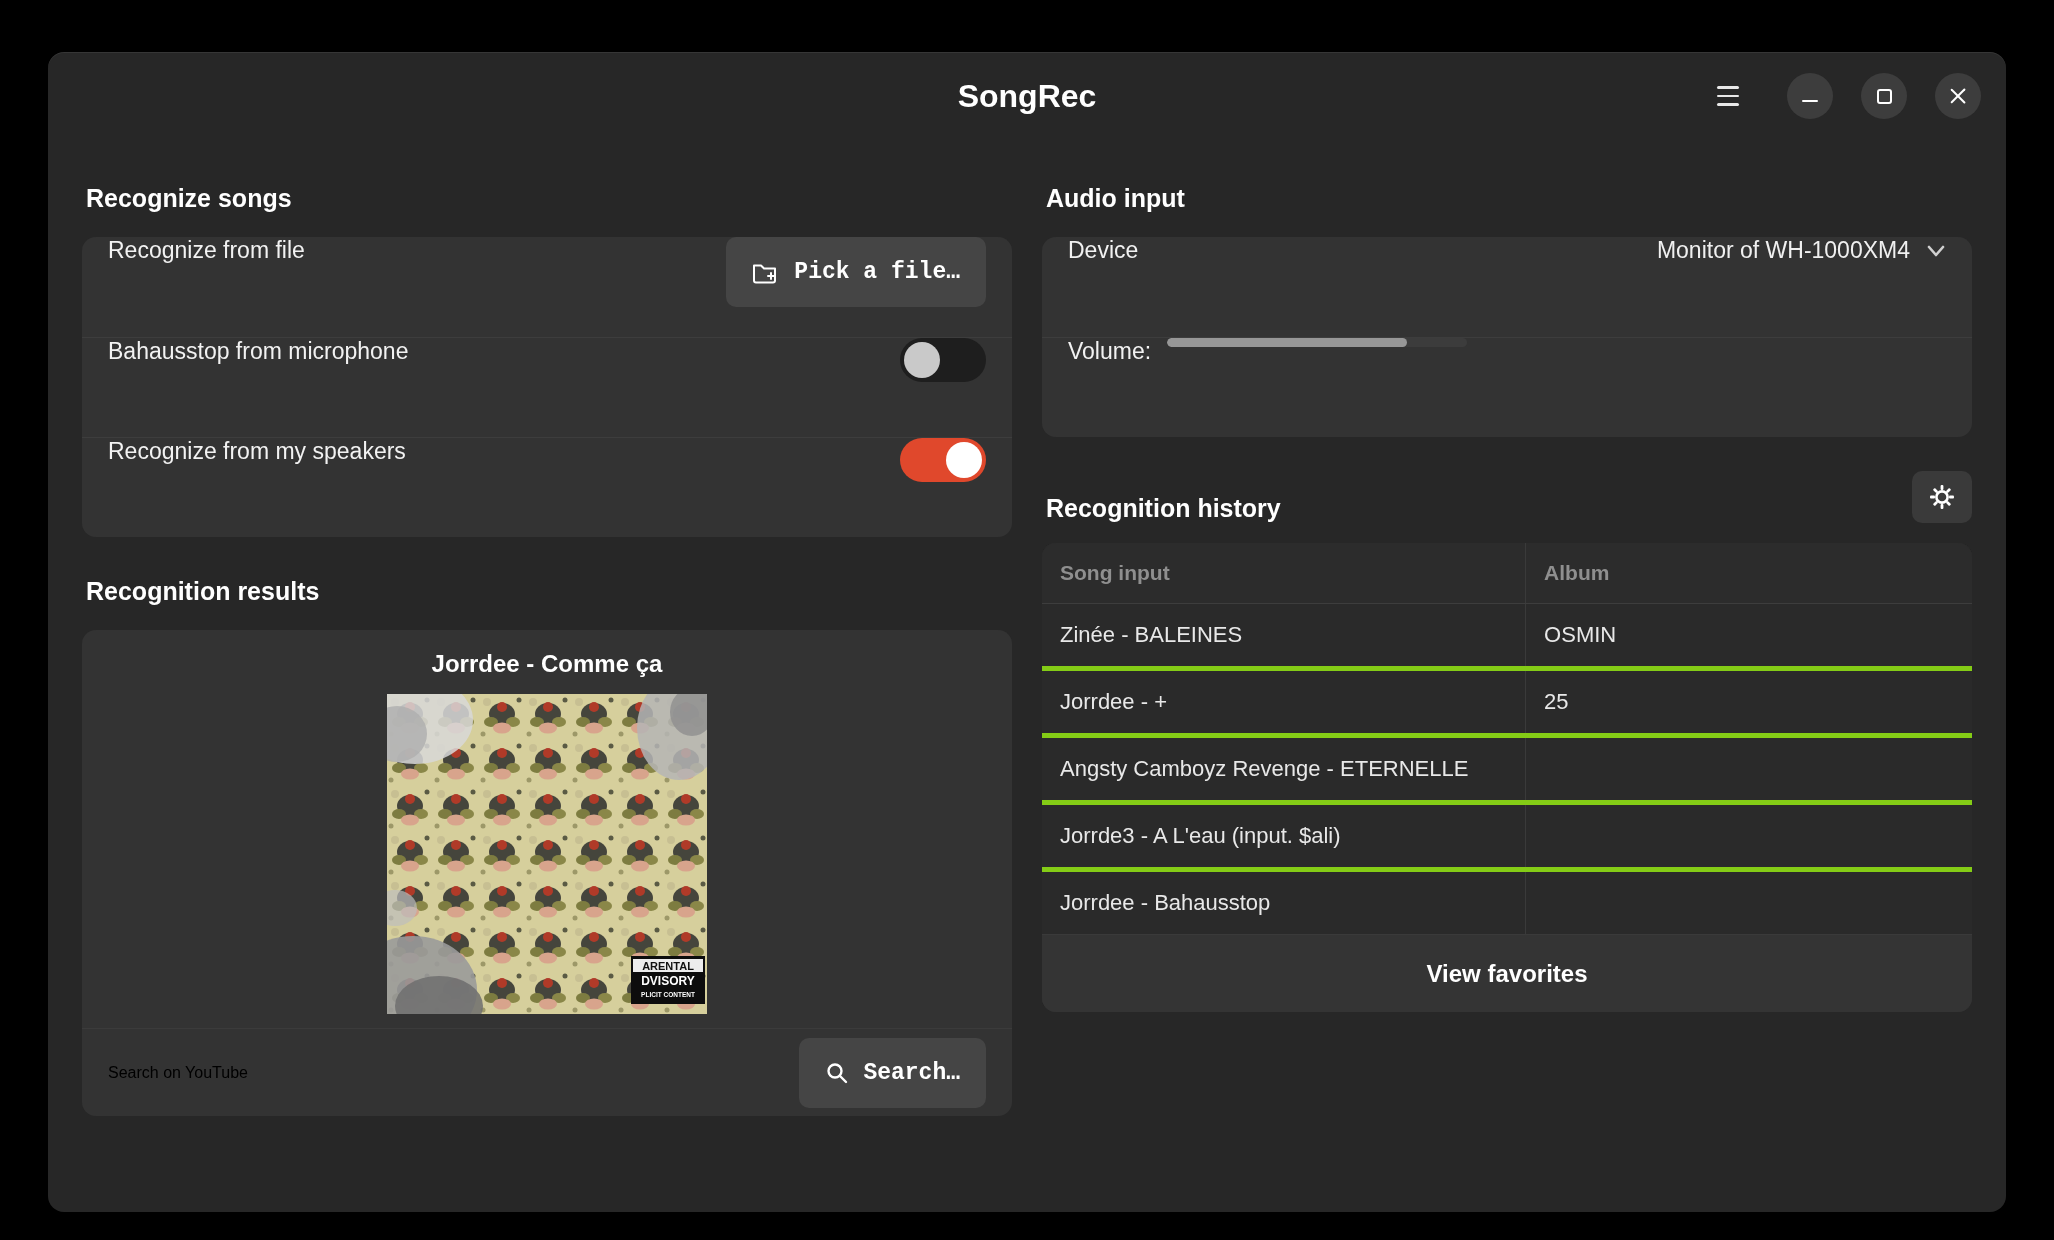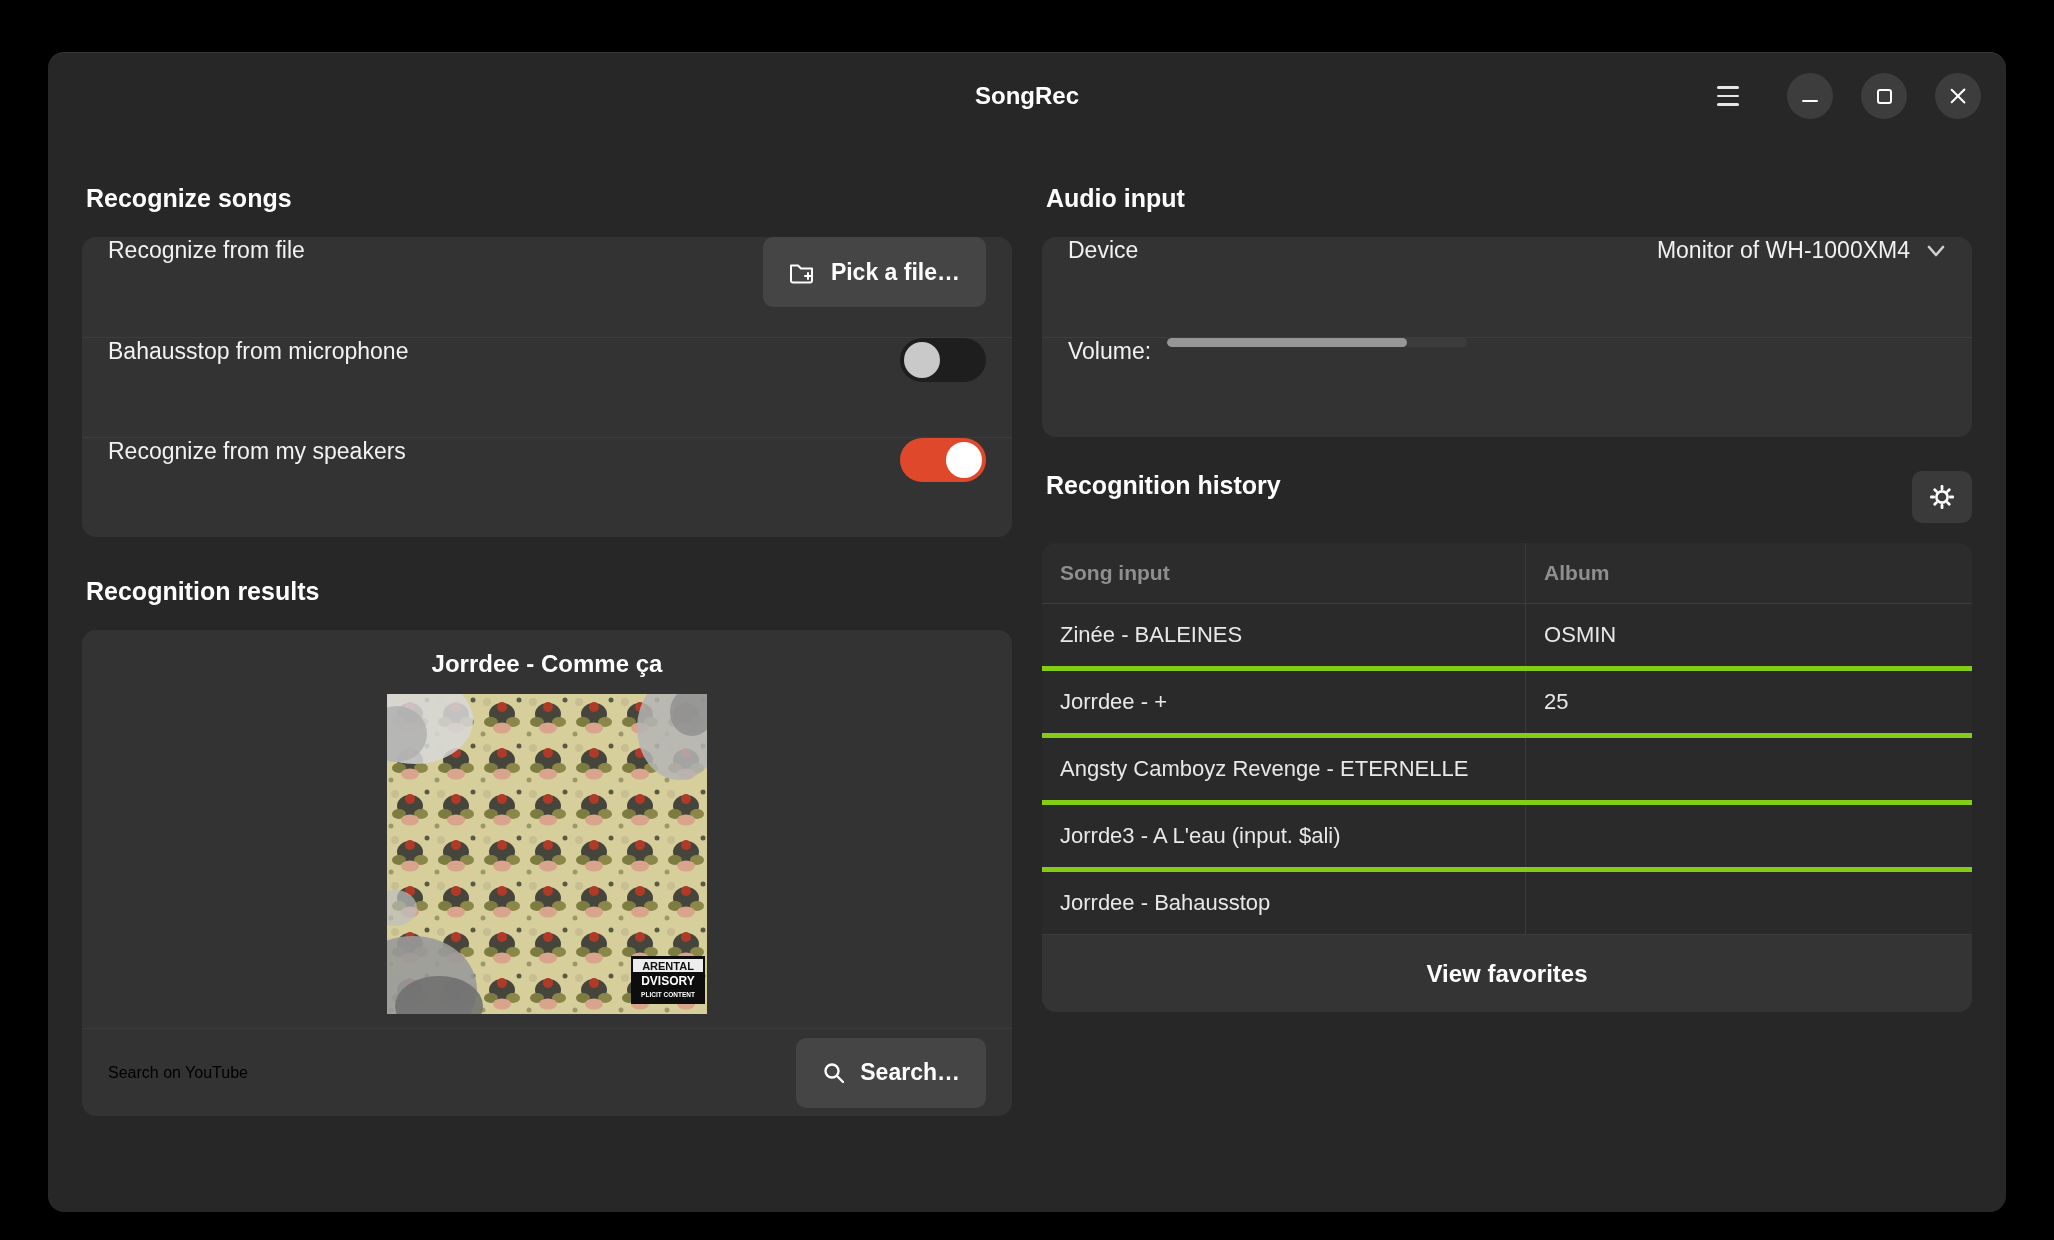--- a/index.html
+++ b/index.html
@@ -13,46 +13,46 @@
     --muted:#8f8f8f;
   }
   *{margin:0;padding:0;box-sizing:border-box;}
   body{font-family:"Liberation Sans","DejaVu Sans",sans-serif;background:#000;}
   .stage{position:relative;width:2054px;height:1240px;background:#000;overflow:hidden;}
   .window{position:absolute;left:48px;top:52px;width:1958px;height:1160px;background:var(--win-bg);
           border-radius:16px;overflow:hidden;display:flex;flex-direction:column;
           box-shadow:inset 0 1px 0 rgba(255,255,255,.07), 0 10px 40px rgba(0,0,0,.8);}
   
   .headerbar{position:relative;height:88px;flex:0 0 auto;display:flex;align-items:center;}
-  .win-title{position:absolute;left:0;right:0;text-align:center;color:#fff;font-weight:700;font-size:24px;}
+  .win-title{position:absolute;left:0;right:0;text-align:center;color:#fff;font-weight:700;font-size:32px;}
   .hb-controls{position:absolute;right:25px;display:flex;align-items:center;gap:28px;}
   .hb-btn{width:46px;height:46px;border:none;border-radius:50%;background:#3d3d3d;color:#eee;
           display:flex;align-items:center;justify-content:center;cursor:pointer;}
   .hb-btn.flat{background:transparent;margin-right:8px;}
   .burger{display:flex;flex-direction:column;gap:6px;}
   .burger span{display:block;width:22px;height:2.5px;background:#e8e8e8;border-radius:2px;}
   .ico-min{display:block;width:16px;height:2.5px;background:#fff;border-radius:1px;margin-top:10px;}
   .ico-max{display:block;width:15px;height:15px;border:2px solid #fff;border-radius:3px;}
   .ico-close{position:relative;width:20px;height:20px;}
   .ico-close::before,.ico-close::after{content:"";position:absolute;left:9px;top:0;width:2.4px;height:20px;background:#fff;border-radius:2px;}
   .ico-close::before{transform:rotate(45deg);} .ico-close::after{transform:rotate(-45deg);}
   
   .content{flex:1;display:flex;gap:30px;padding:28px 34px 0 34px;overflow:hidden;}
   .col{flex:1;min-width:0;display:flex;flex-direction:column;}
   h2.section{font-size:25px;font-weight:700;color:#fff;margin:16px 0 24px 4px;}
-  .heading-row{display:flex;align-items:flex-start;justify-content:space-between;margin:34px 0 20px 0;}
+  .heading-row{display:flex;align-items:flex-end;justify-content:space-between;margin:34px 0 20px 0;}
   .heading-row h2.section{margin:0 0 0 4px;}
   .card{background:var(--card-bg);border-radius:14px;overflow:hidden;}
   .lrow{height:100px;display:flex;align-items:flex-start;justify-content:space-between;padding:0 26px;}
   .lrow + .lrow{border-top:1px solid var(--sep);}
   .lrow .rlabel{font-size:23px;color:var(--text);}
   
   .pill-btn{display:inline-flex;align-items:center;gap:14px;height:70px;padding:0 26px;background:var(--btn-bg);
             border:none;border-radius:10px;color:#fff;font-weight:700;font-size:23px;cursor:pointer;
-            font-family:Liberation Sans, sans-serif;}
+            font-family:Liberation Mono, monospace;}
   .pill-btn svg{flex:0 0 auto;}
   
   .switch{position:relative;width:86px;height:44px;border-radius:22px;background:#1e1e1e;cursor:pointer;flex:0 0 auto;}
   .switch .knob{position:absolute;top:4px;left:4px;width:36px;height:36px;border-radius:50%;background:#c9c9c9;transition:left .1s;}
   .switch.on{background:var(--accent);}
   .switch.on .knob{left:46px;background:#fff;}
   
   .results-card{display:flex;flex-direction:column;align-items:center;padding-top:20px;}
   .song-title{font-size:24px;font-weight:700;color:#fff;margin-bottom:16px;}
   .cover{width:320px;height:320px;display:block;}

